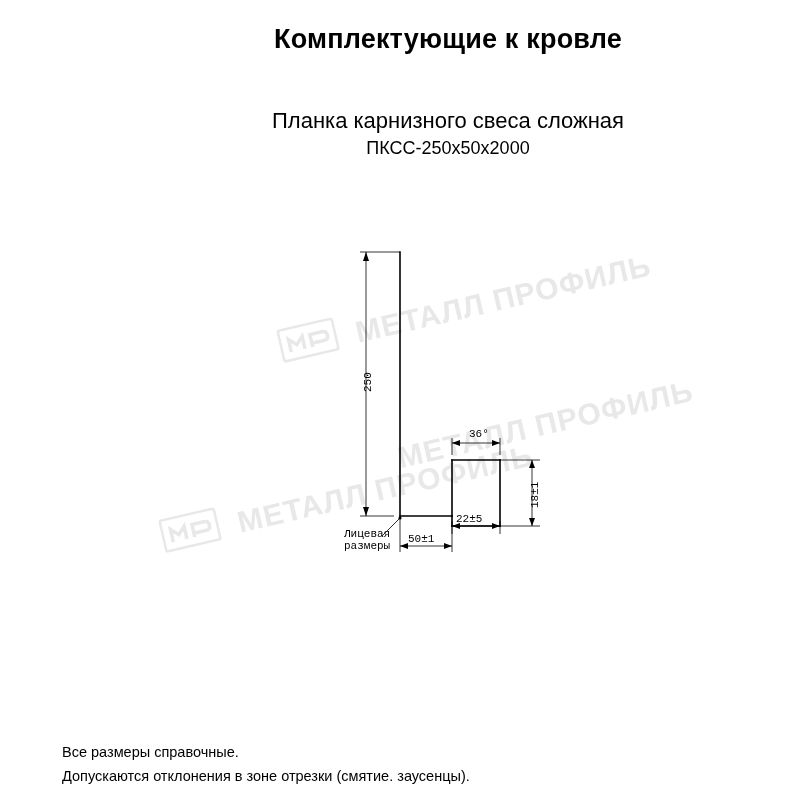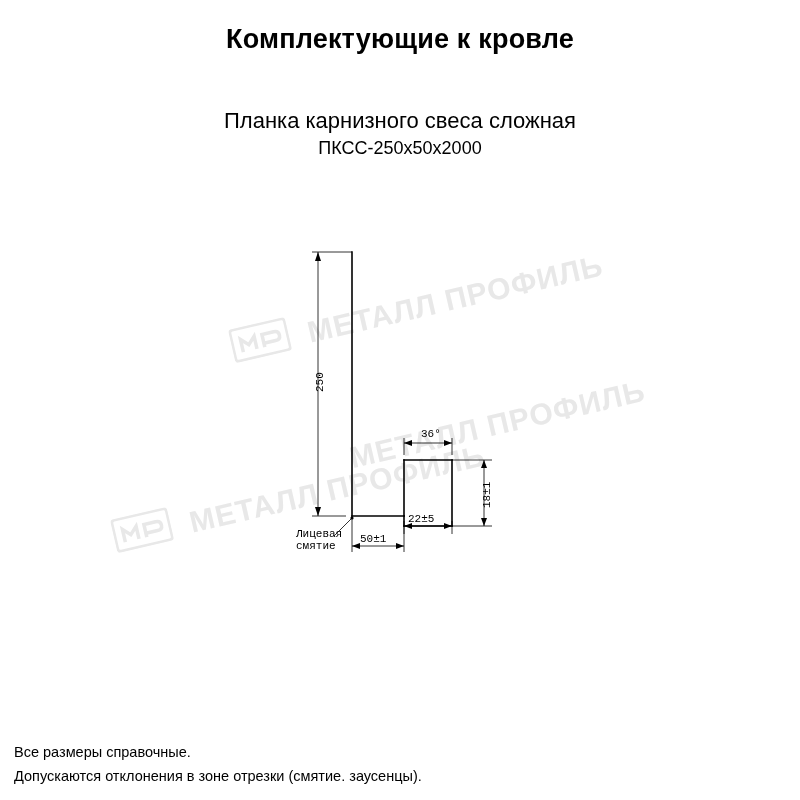--- a/index.html
+++ b/index.html
@@ -12,20 +12,21 @@
     height: 800px;
     position: relative;
     font-family: "Liberation Sans", sans-serif;
     color: #000000;
     overflow: hidden;
   }
 
   .page {
     position: absolute;
     inset: 0;
+    margin-left: 48px;
   }
 
   
   .main-title {
     position: absolute;
     top: 24px;
     left: 0;
     width: 800px;
     text-align: center;
     font-size: 27px;
@@ -206,20 +207,20 @@
 
     <div class="dim-label vertical" style="left:481px; top:508px;">18±1</div>
 
     <div class="dim-label" style="left:408px; top:513px;">22±5</div>
 
     <div class="dim-label" style="left:360px; top:533px;">50±1</div>
 
     
     <div class="face-label" style="left:296px; top:528px;">
       <div>Лицевая</div>
-      <div>смятие</div>
+      <div>размеры</div>
     </div>
   </div>
 
   <div class="footnote fn2">Допускаются отклонения в зоне отрезки (смятие. заусенцы).</div>
   <div class="footnote fn1">Все размеры справочные.</div>
 
 </div>
 
 </body></html>

